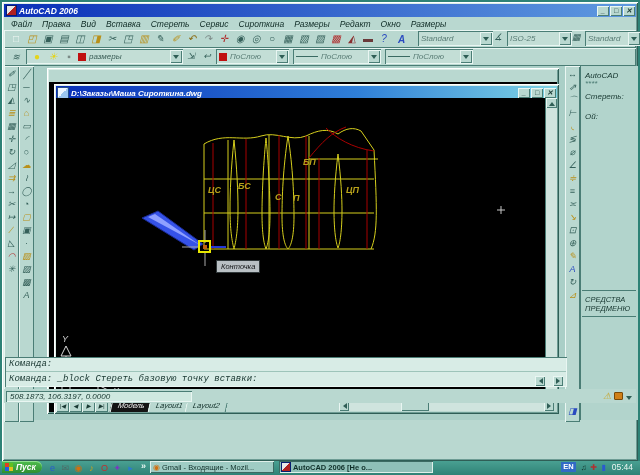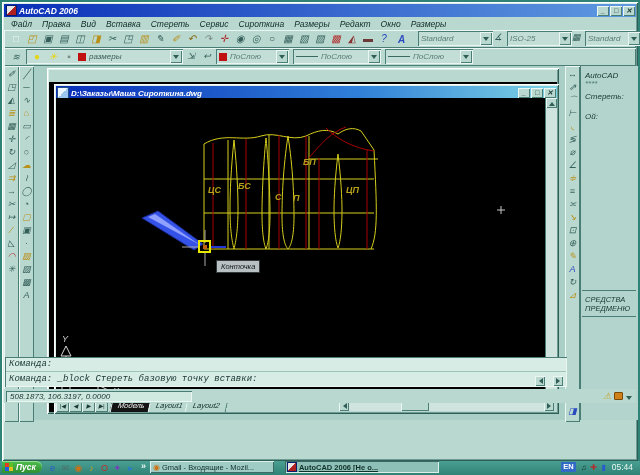--- a/index.html
+++ b/index.html
@@ -400,21 +400,21 @@
         <div class="qicon" style="color: rgb(202, 162, 26);">♪</div>
         <div class="qicon" style="color: rgb(192, 48, 48);">O</div>
         <div class="qicon" style="color: rgb(122, 58, 192);">✦</div>
         <div class="qicon" style="color: rgb(42, 122, 208);">▸</div>
       </div>
     <span style="color:#e8f6f2;font-size:9px;font-weight:bold;margin:0 4px;">»</span>
     <div class="taskbtn" style="width:118px;">
       <span style="color:#d07010;font-size:8px;margin-right:2px;">◉</span>
       <span>Gmail - Входящие - Mozil...</span>
     </div>
-    <div class="taskbtn active" style="width:148px;margin-left:11px;text-decoration:underline;">
+    <div class="taskbtn active" style="width:148px;margin-left:5px;">
       <span style="width:8px;height:8px;flex:none;margin-right:3px;background:linear-gradient(135deg,#e8e8e8 45%,#b02020 45%);box-shadow:0 0 0 1px #071d70;"></span>
       <span>AutoCAD 2006 [Не о...</span>
     </div>
     <div style="margin-left:auto;height:12px;display:flex;align-items:center;background:#5fae a0;padding:0 3px;">
       <span style="background:#316ac5;color:#fff;font-size:7.5px;font-weight:bold;padding:0 2px;height:10px;line-height:10px;margin-right:3px;">EN</span>
       <span class="hstrip">
           <div class="trayicon" style="color: rgb(22, 54, 47);">♫</div>
           <div class="trayicon" style="color: rgb(176, 48, 48);">✚</div>
           <div class="trayicon" style="color: rgb(42, 90, 208);">▮</div>
         </span>

